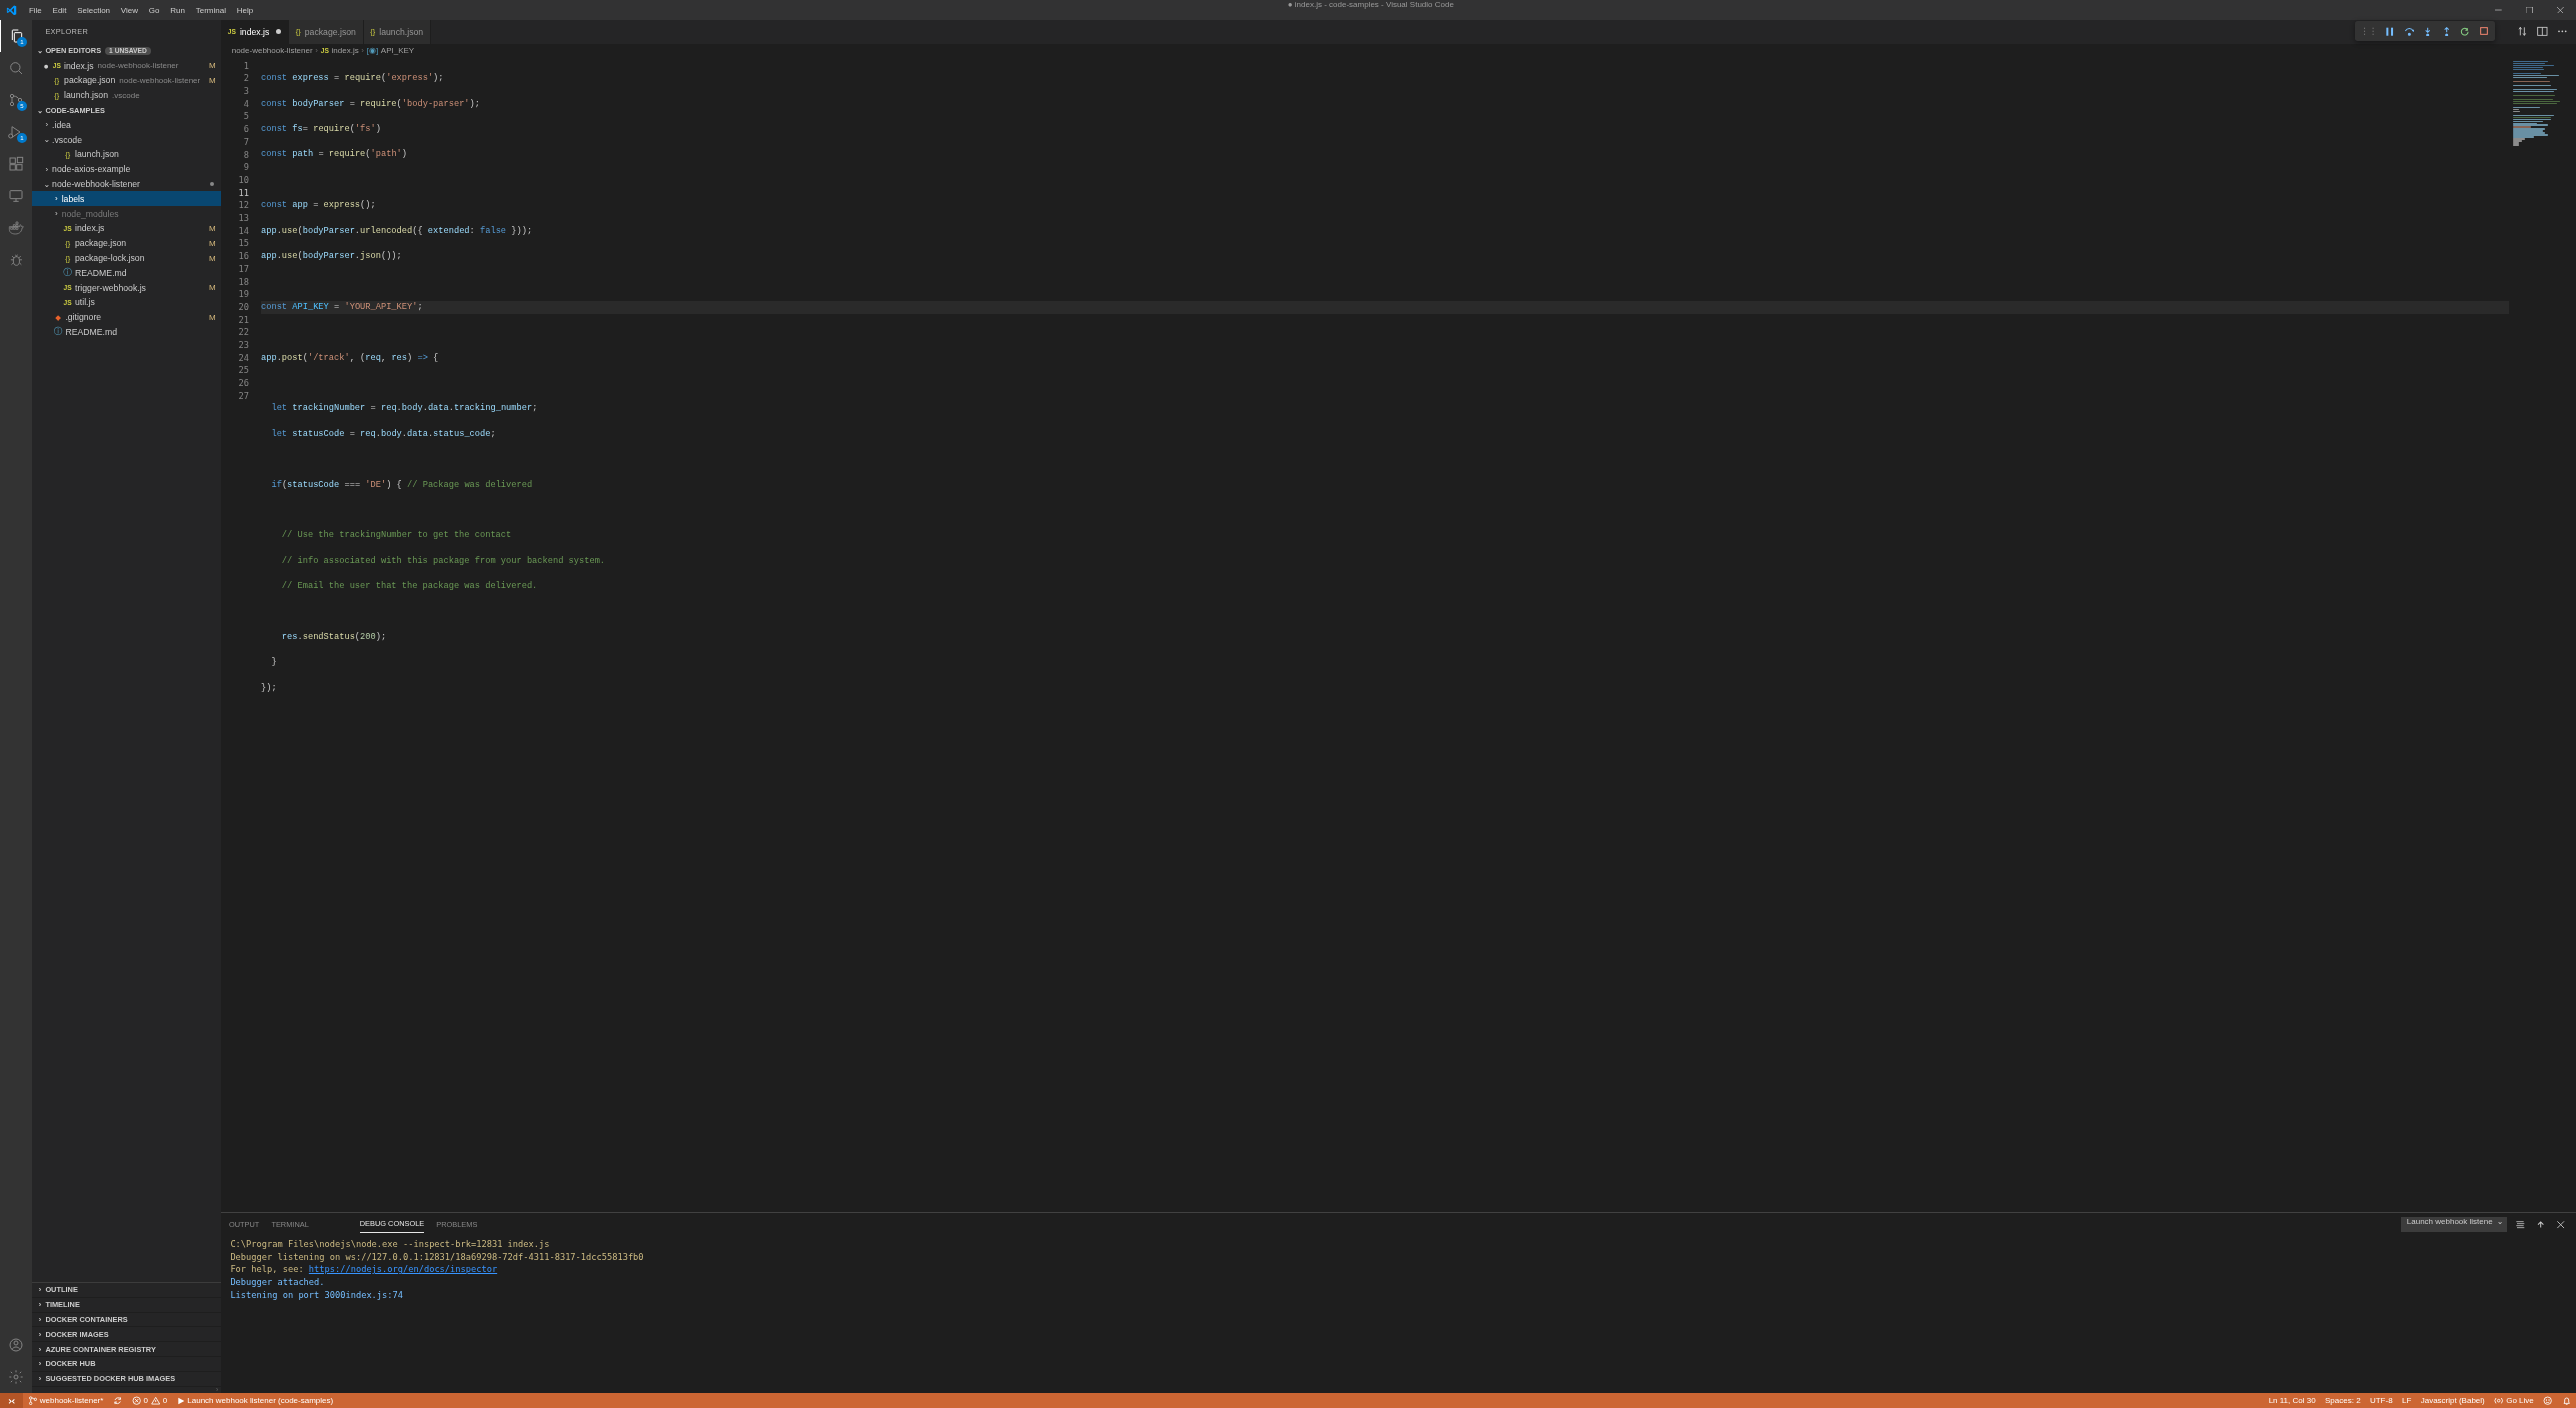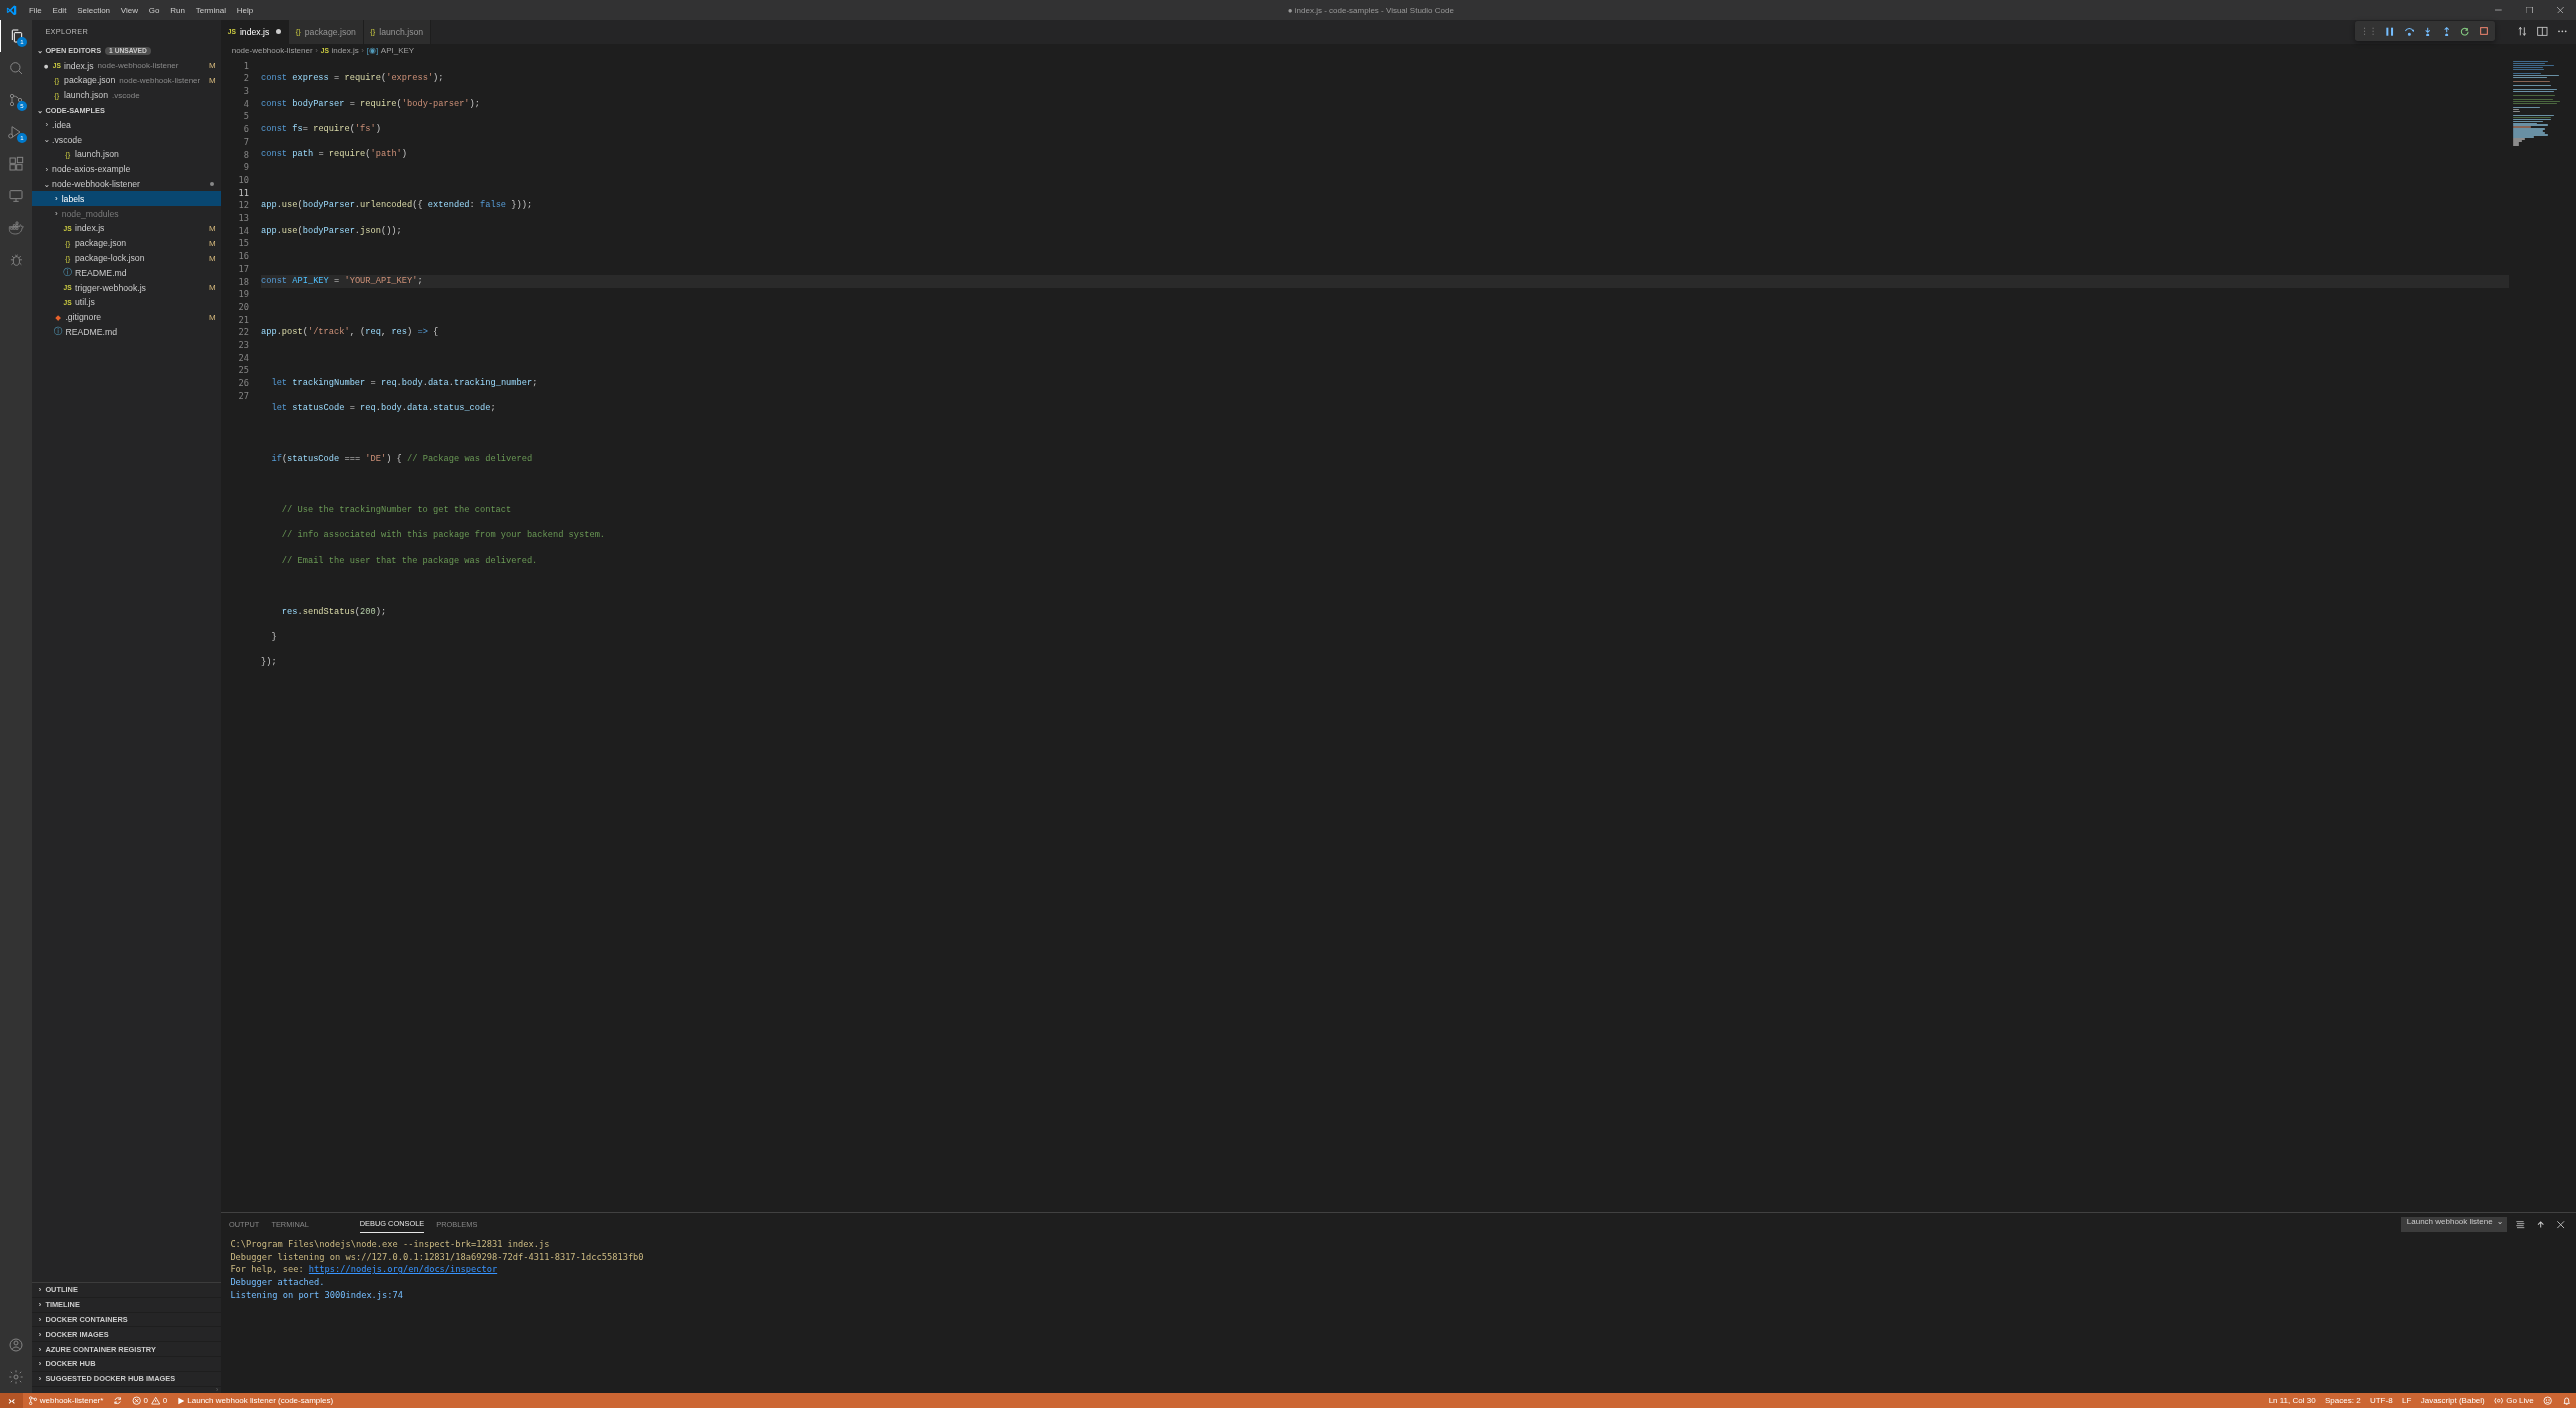--- a/index.html
+++ b/index.html
@@ -10,21 +10,20 @@
   color: #cccccc;
   height: 100vh;
   overflow: hidden;
   display: flex;
   flex-direction: column;
 }
 .titlebar {
   height: 20px;
   background: #323233;
   display: flex;
-  align-items: center;
   color: #cccccc;
   font-size: 8px;
   -webkit-app-region: drag;
 }
 .titlebar-logo { width: 23.5px; display:flex; align-items:center; justify-content:center; color:#0098ff;}
 .menu { display: flex; }
 .menu-item { padding: 0 5.4px; height:20px; display:flex; align-items:center; cursor:pointer; }
 .titlebar-title { flex:1; text-align:center; color:#999; }
 .titlebar-controls { display:flex; }
 .titlebar-btn { width:31px; height:20px; display:flex; align-items:center; justify-content:center; cursor:pointer; }
@@ -495,20 +494,21 @@
           <div class="ln">25</div>
           <div class="ln">26</div>
           <div class="ln">27</div>
         </div>
       <div class="code">
 <div class="line"><span class="tok-kw">const</span> <span class="tok-var">express</span> <span class="tok-op">=</span> <span class="tok-fn">require</span>(<span class="tok-str">'express'</span>);</div>
 <div class="line"><span class="tok-kw">const</span> <span class="tok-var">bodyParser</span> <span class="tok-op">=</span> <span class="tok-fn">require</span>(<span class="tok-str">'body-parser'</span>);</div>
 <div class="line"><span class="tok-kw">const</span> <span class="tok-var">fs</span><span class="tok-op">=</span> <span class="tok-fn">require</span>(<span class="tok-str">'fs'</span>)</div>
 <div class="line"><span class="tok-kw">const</span> <span class="tok-var">path</span> <span class="tok-op">=</span> <span class="tok-fn">require</span>(<span class="tok-str">'path'</span>)</div>
 <div class="line"></div>
+<div class="line"><span class="tok-kw">const</span> <span class="tok-var">app</span> <span class="tok-op">=</span> <span class="tok-fn">express</span>();</div>
 <div class="line"><span class="tok-var">app</span>.<span class="tok-fn">use</span>(<span class="tok-var">bodyParser</span>.<span class="tok-fn">urlencoded</span>({ <span class="tok-prop">extended</span>: <span class="tok-bool">false</span> }));</div>
 <div class="line"><span class="tok-var">app</span>.<span class="tok-fn">use</span>(<span class="tok-var">bodyParser</span>.<span class="tok-fn">json</span>());</div>
 <div class="line"></div>
 <div class="line hl-line"><span class="tok-kw">const</span> <span class="tok-const">API_KEY</span> <span class="tok-op">=</span> <span class="tok-str">'YOUR_API_KEY'</span>;</div>
 <div class="line"></div>
 <div class="line"><span class="tok-var">app</span>.<span class="tok-fn">post</span>(<span class="tok-str">'/track'</span>, (<span class="tok-var">req</span>, <span class="tok-var">res</span>) <span class="tok-kw">=&gt;</span> {</div>
 <div class="line"></div>
 <div class="line">  <span class="tok-kw">let</span> <span class="tok-var">trackingNumber</span> <span class="tok-op">=</span> <span class="tok-var">req</span>.<span class="tok-prop">body</span>.<span class="tok-prop">data</span>.<span class="tok-prop">tracking_number</span>;</div>
 <div class="line">  <span class="tok-kw">let</span> <span class="tok-var">statusCode</span> <span class="tok-op">=</span> <span class="tok-var">req</span>.<span class="tok-prop">body</span>.<span class="tok-prop">data</span>.<span class="tok-prop">status_code</span>;</div>
 <div class="line"></div>

